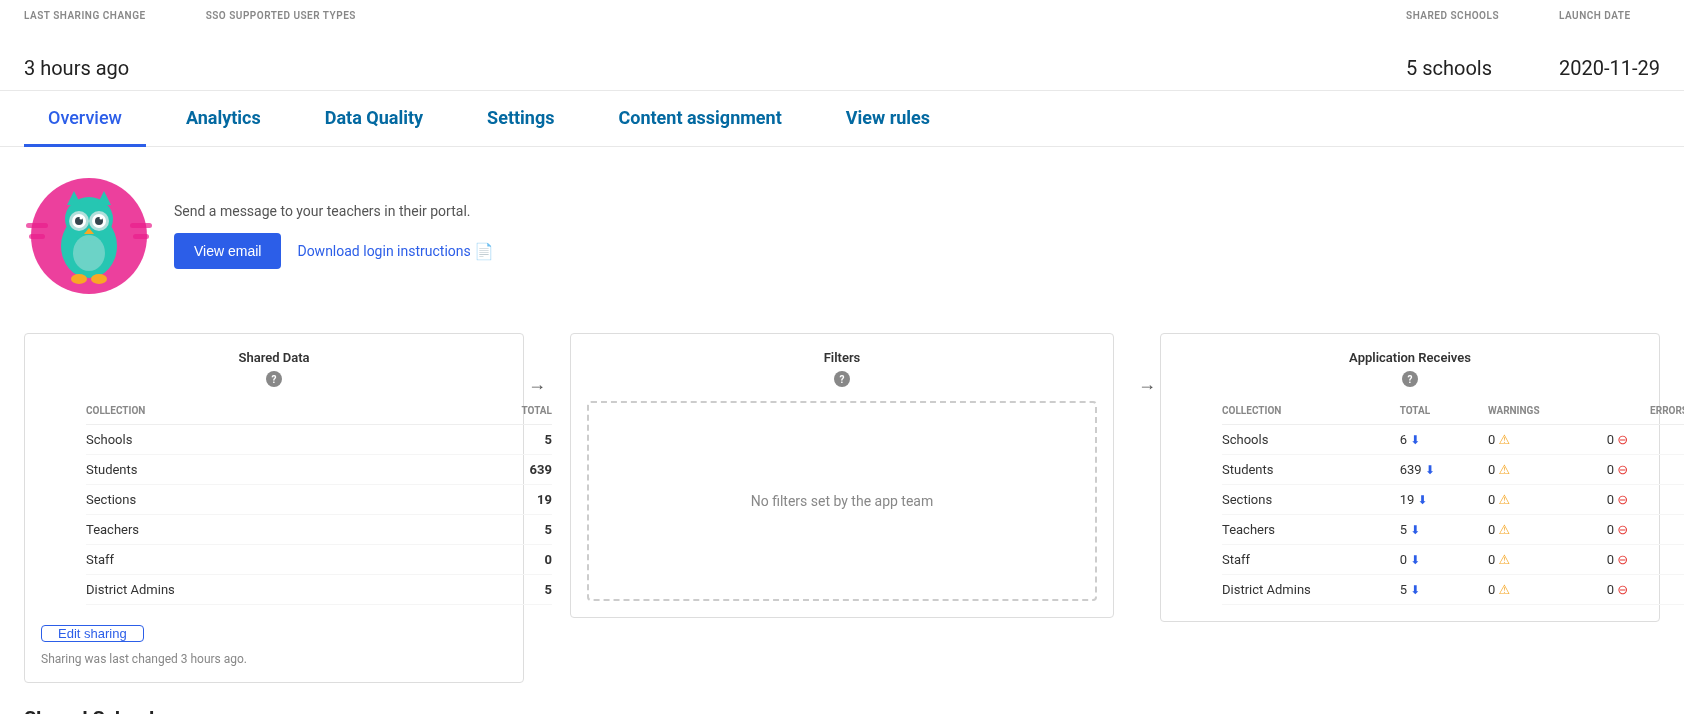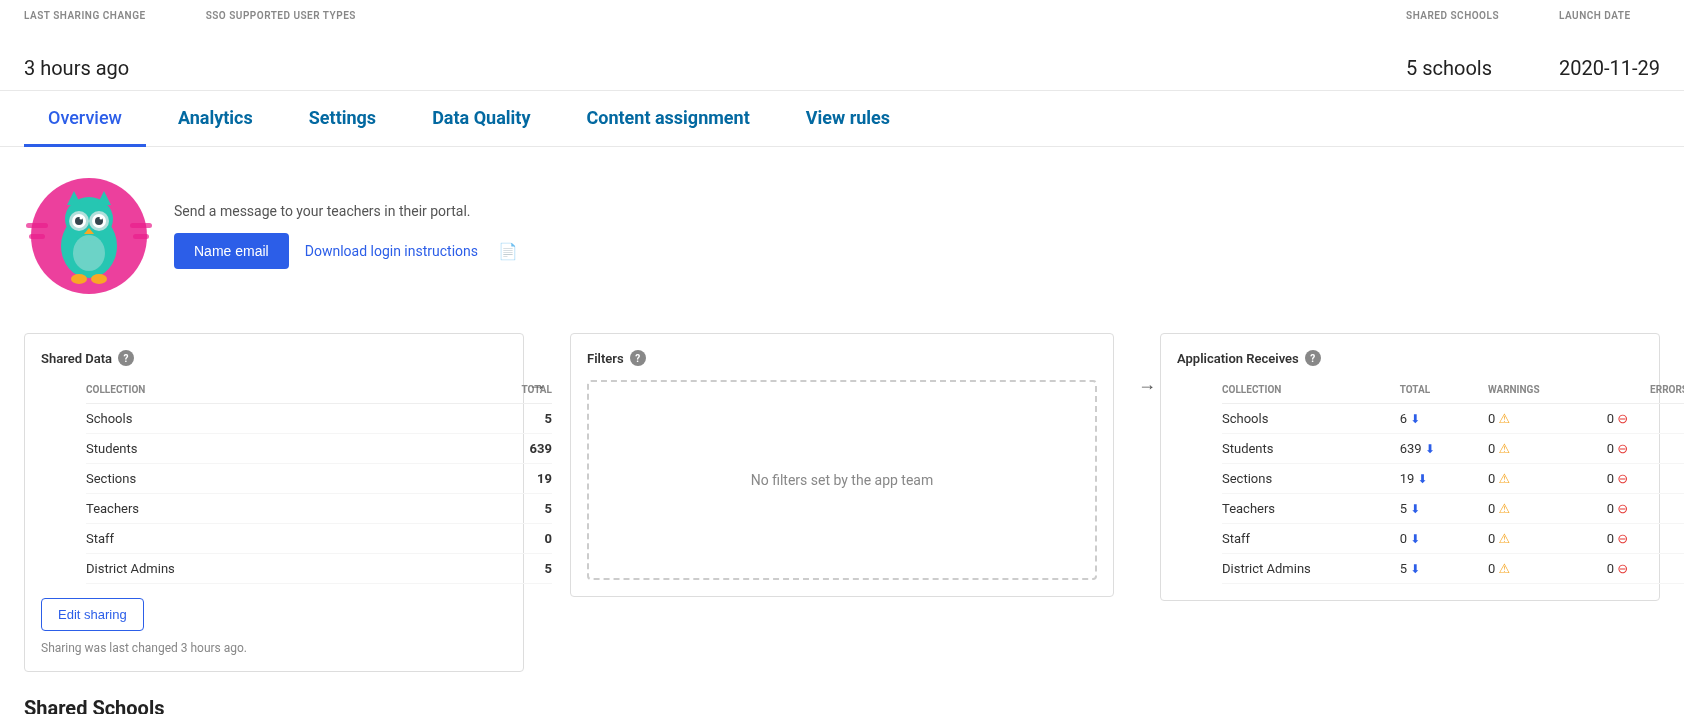--- a/index.html
+++ b/index.html
@@ -15,21 +15,21 @@
     }
     .stat-item { display: flex; flex-direction: column; gap: 33px; }
     .stat-label { font-size: 10px; font-weight: 600; color: #888; text-transform: uppercase; letter-spacing: 0.5px; }
     .stat-value { font-size: 20px; font-weight: 400; color: #222; margin-top: 2px; }
 
     
     .nav-tabs {
       display: flex;
       border-bottom: 1px solid #e8e8e8;
       padding: 0 24px;
-      gap: 8px;
+      gap: 16px;
     }
     .nav-tab {
       padding: 16px 24px;
       font-size: 18px;
       cursor: pointer;
       color: #0369a1;
       border-bottom: 3px solid transparent;
       margin-bottom: -1px;
       font-weight: 700;
       white-space: nowrap;
@@ -77,21 +77,21 @@
       font-size: 14px;
       font-weight: 500;
       cursor: pointer;
     }
     .link-download {
       color: #2c5ee8;
       font-size: 14px;
       cursor: pointer;
       display: flex;
       align-items: center;
-      gap: 20px;
+      gap: 4px;
       text-decoration: none;
     }
 
     
     .panels-row {
       display: flex;
       gap: 0;
       align-items: flex-start;
       margin-bottom: 24px;
     }
@@ -107,20 +107,21 @@
     .panel-app-receives { flex: 0 0 500px; }
 
     .panel-header {
       display: flex;
       align-items: center;
       gap: 6px;
       margin-bottom: 14px;
       font-size: 13px;
       font-weight: 600;
       color: #333;
+      flex-direction: column;
     }
     .help-icon {
       width: 16px; height: 16px;
       background: #888;
       color: #fff;
       border-radius: 50%;
       font-size: 10px;
       display: inline-flex;
       align-items: center;
       justify-content: center;
@@ -165,25 +166,25 @@
       font-size: 18px;
       color: #555;
       flex-shrink: 0;
       margin: 0 4px;
     }
 
     .btn-secondary {
       background: #fff;
       color: #2c5ee8;
       border: 1px solid #2c5ee8;
-      padding: 8px 16px;
+      padding: 0 16px;
       border-radius: 4px;
       font-size: 13px;
       cursor: pointer;
-      margin-top: 14px;
+      margin-top: 20px;
     }
     .sharing-note {
       font-size: 12px;
       color: #888;
       margin-top: 10px;
     }
 
     
     .shared-schools { margin-top: 8px; }
     .shared-schools h2 { font-size: 20px; font-weight: 700; color: #222; margin-bottom: 16px; }
@@ -217,22 +218,22 @@
   </div>
   <div class="stat-item">
     <span class="stat-label">LAUNCH DATE</span>
     <span class="stat-value">2020-11-29</span>
   </div>
 </div>
 
 <nav class="nav-tabs">
   <div class="nav-tab active">Overview</div>
   <div class="nav-tab">Analytics</div>
+  <div class="nav-tab">Data Quality</div>
   <div class="nav-tab">Settings</div>
-  <div class="nav-tab">Data Quality</div>
   <div class="nav-tab">Content assignment</div>
   <div class="nav-tab">View rules</div>
 </nav>
 
 <div class="main-content">
 
   <div class="promo-banner">
     <div class="owl-illustration">
       <svg width="130" height="130" viewBox="0 0 130 130" xmlns="http://www.w3.org/2000/svg">
 
@@ -271,21 +272,21 @@
 
         <ellipse cx="65" cy="82" rx="16" ry="18" fill="#b2dfdb" opacity="0.5"></ellipse>
 
         <ellipse cx="55" cy="108" rx="8" ry="5" fill="#f9a825"></ellipse>
         <ellipse cx="75" cy="108" rx="8" ry="5" fill="#f9a825"></ellipse>
       </svg>
     </div>
     <div class="promo-text">
       <p>Send a message to your teachers in their portal.</p>
       <div class="promo-actions">
-        <button class="btn-primary">Name email</button>
+        <button class="btn-primary">View email</button>
         <a class="link-download">
           <span>Download login instructions</span>
           <span style="font-size:16px;">📄</span>
         </a>
       </div>
     </div>
   </div>
 
   <div class="panels-row">
 

